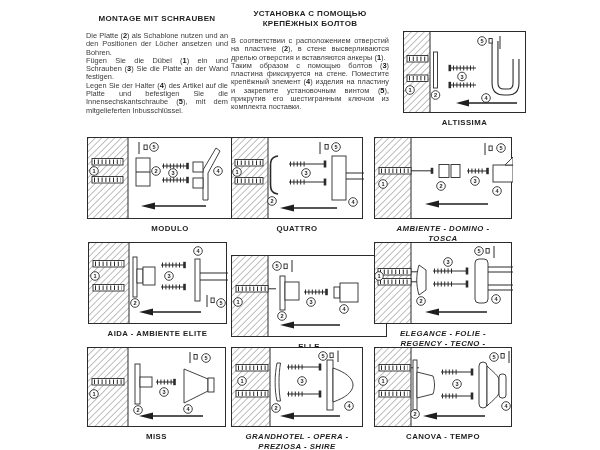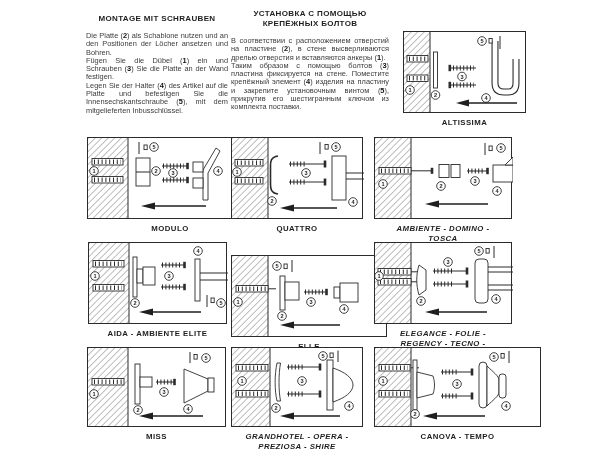--- a/index.html
+++ b/index.html
@@ -604,21 +604,21 @@
         </g>
       <g class="arrow">
           <line x1="108" y1="68" x2="60" y2="68"></line>
           <path d="M62 64.5 L48 68 L62 71.5 Z"></path>
         </g>
     </svg>
   </div>
   <figcaption class="cap-narrow">GRANDHOTEL - OPERA - PREZIOSA - SHIRE</figcaption>
 </figure>
 
-<figure class="panel" style="left:374px;top:347px;width:167px;">
+<figure class="panel" style="left:374px;top:347px;width:138px;">
   <div class="frame">
     <svg viewBox="0 0 138 78" width="138" height="78">
       <rect x="0" y="0" width="36" height="78" fill="url(#hatch)"></rect>
       <line class="ln" x1="36" y1="0" x2="36" y2="78"></line>
       <g>
           <rect class="wfill" x="4" y="16.5" width="31" height="6.5"></rect>
           <line class="thrd" x1="6" y1="19.8" x2="33" y2="19.8"></line>
           <line class="axis" x1="36" y1="19.8" x2="44" y2="19.8"></line>
         </g>
       <g>

